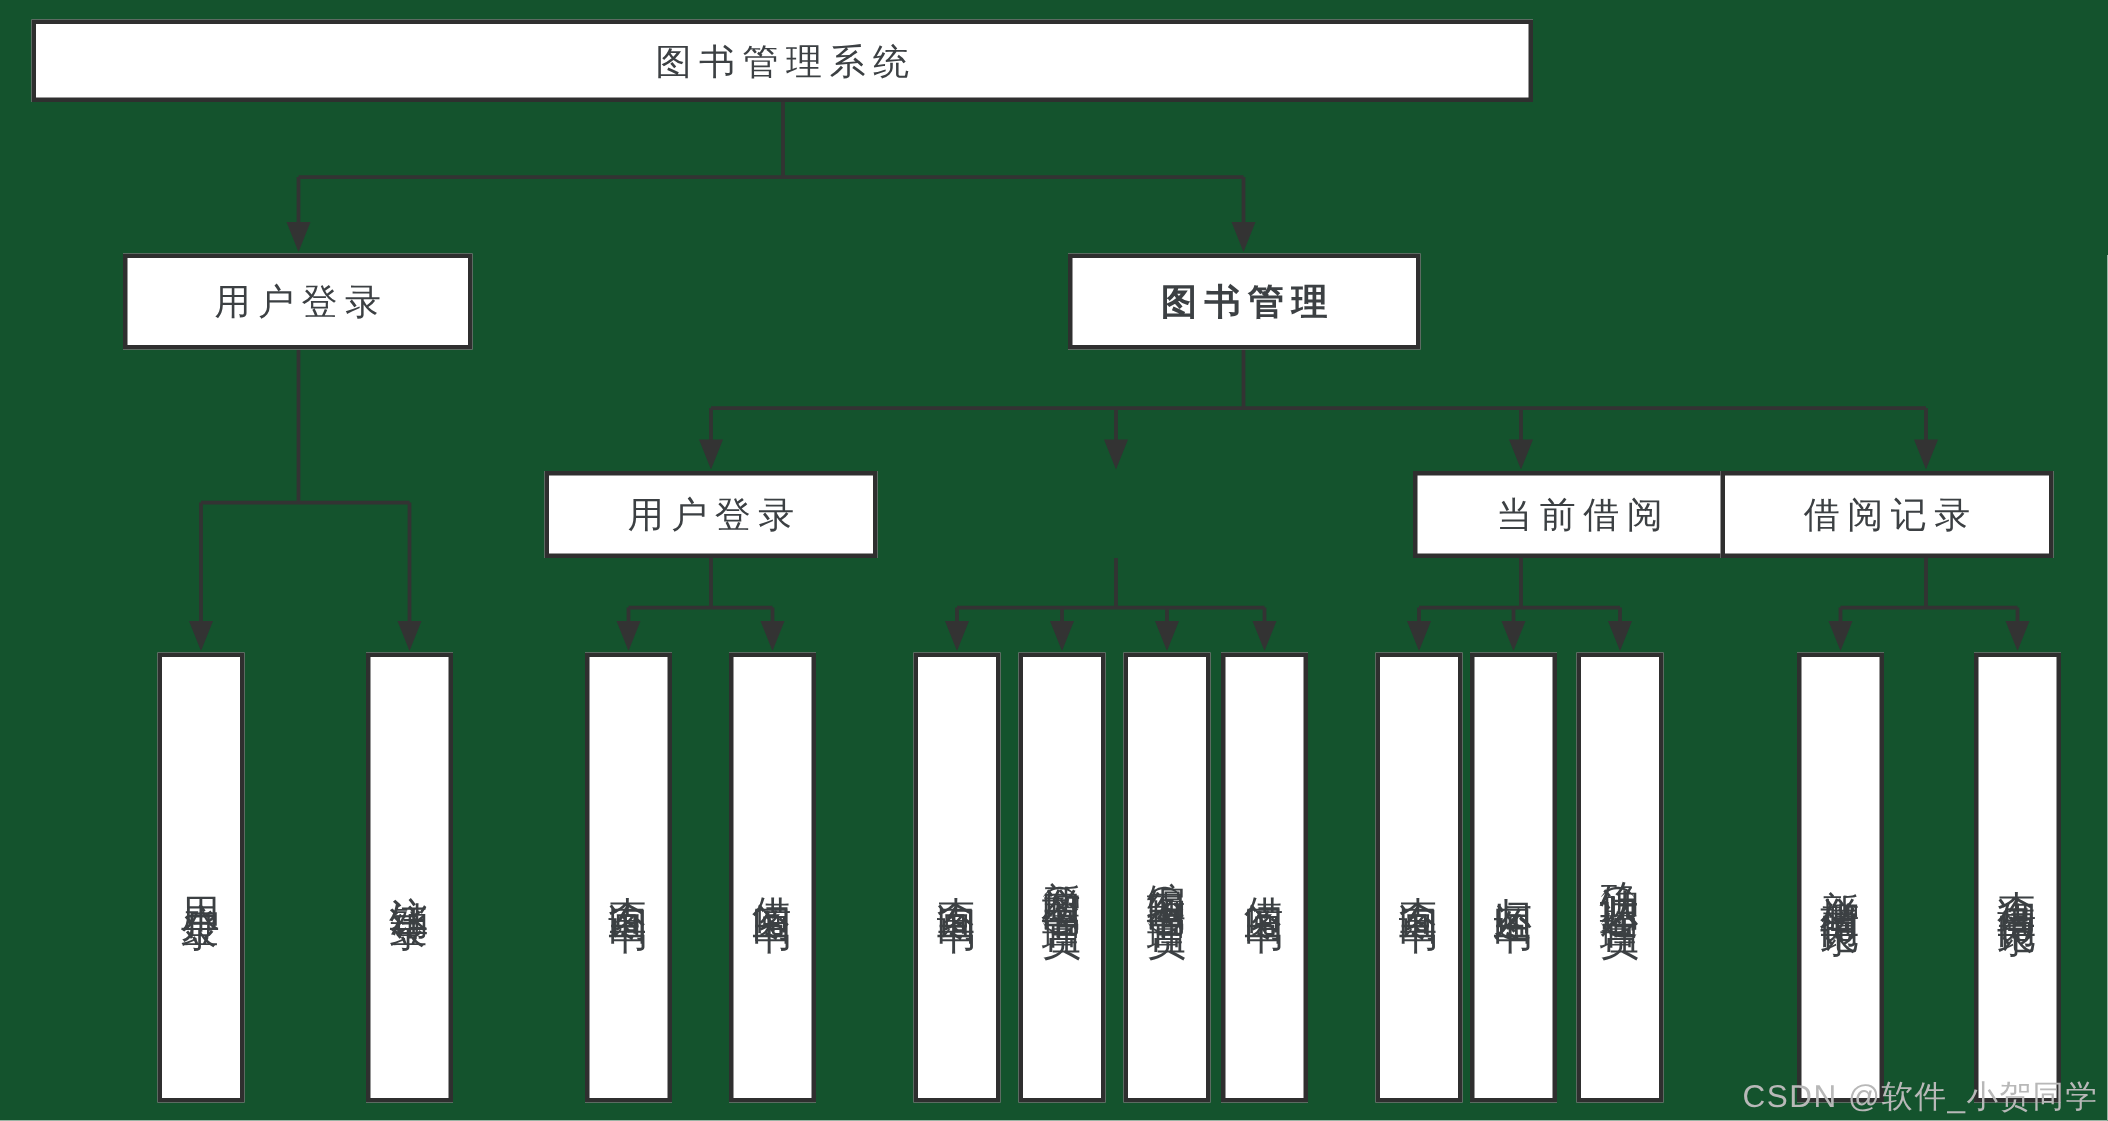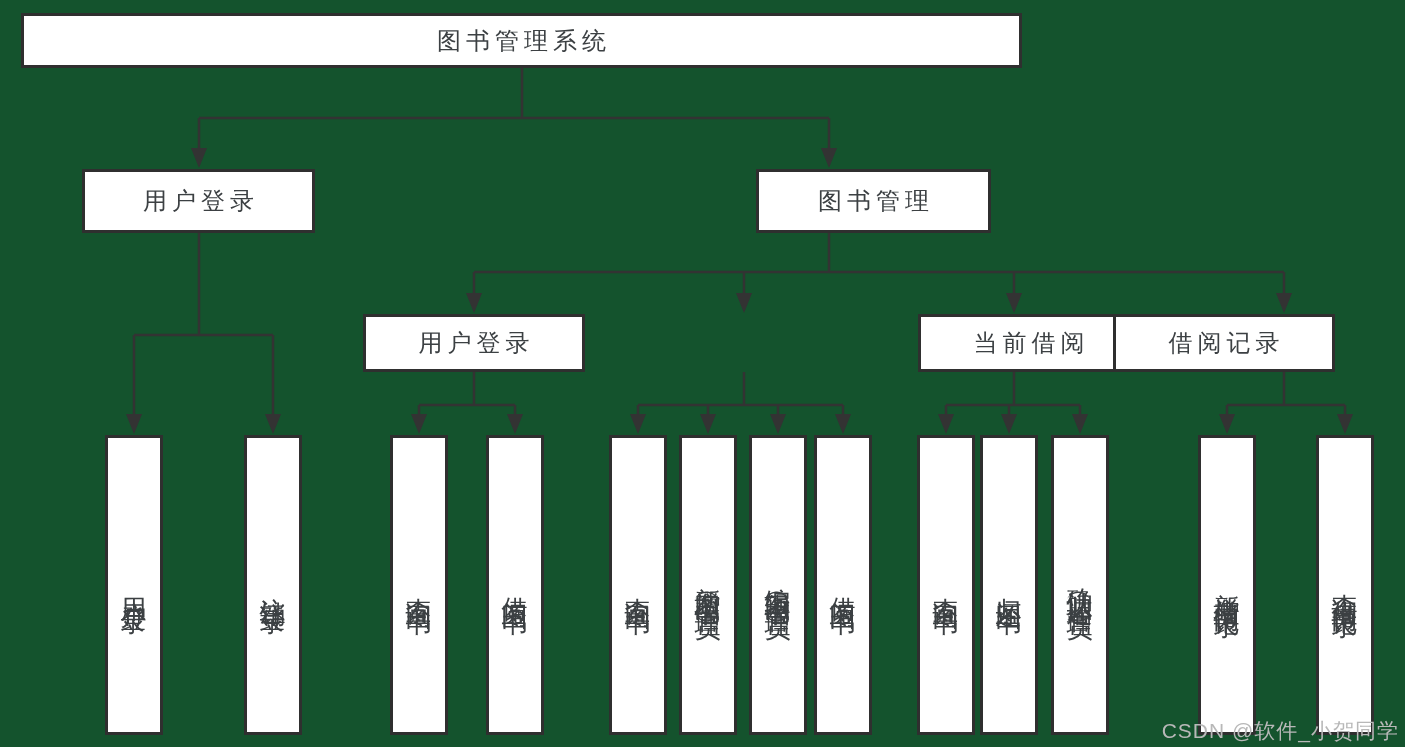--- a/index.html
+++ b/index.html
@@ -41,26 +41,26 @@
   }
   .vbox {
     writing-mode: vertical-rl;
     text-orientation: mixed;
     font-size: 26px;
     letter-spacing: 4px;
     line-height: 1;
   }
   .root-box   { left: 21px;  top: 13px;  width: 1001px; height: 55px; }
   .lvl2-a     { left: 82px;  top: 169px; width: 233px;  height: 64px; }
-  .lvl2-b     { left: 756px; top: 169px; width: 235px;  height: 64px; }
+  .lvl2-b     { left: 712px; top: 169px; width: 235px;  height: 64px; font-weight: bold; }
   .lvl3       { top: 314px; width: 222px; height: 58px; }
   .l3-1 { left: 363px; }
   .l3-2 { left: 633px; }
-  .l3-3 { left: 918px; }
-  .l3-4 { left: 1113px; }
+  .l3-3 { left: 942px; }
+  .l3-4 { left: 1147px; }
   .leaf { top: 435px; width: 58px; height: 300px; }
   .lf-1  { left: 105px; }
   .lf-2  { left: 244px; }
   .lf-3  { left: 390px; }
   .lf-4  { left: 486px; }
   .lf-5  { left: 609px; }
   .lf-6  { left: 679px; }
   .lf-7  { left: 749px; }
   .lf-8  { left: 814px; }
   .lf-9  { left: 917px; }

